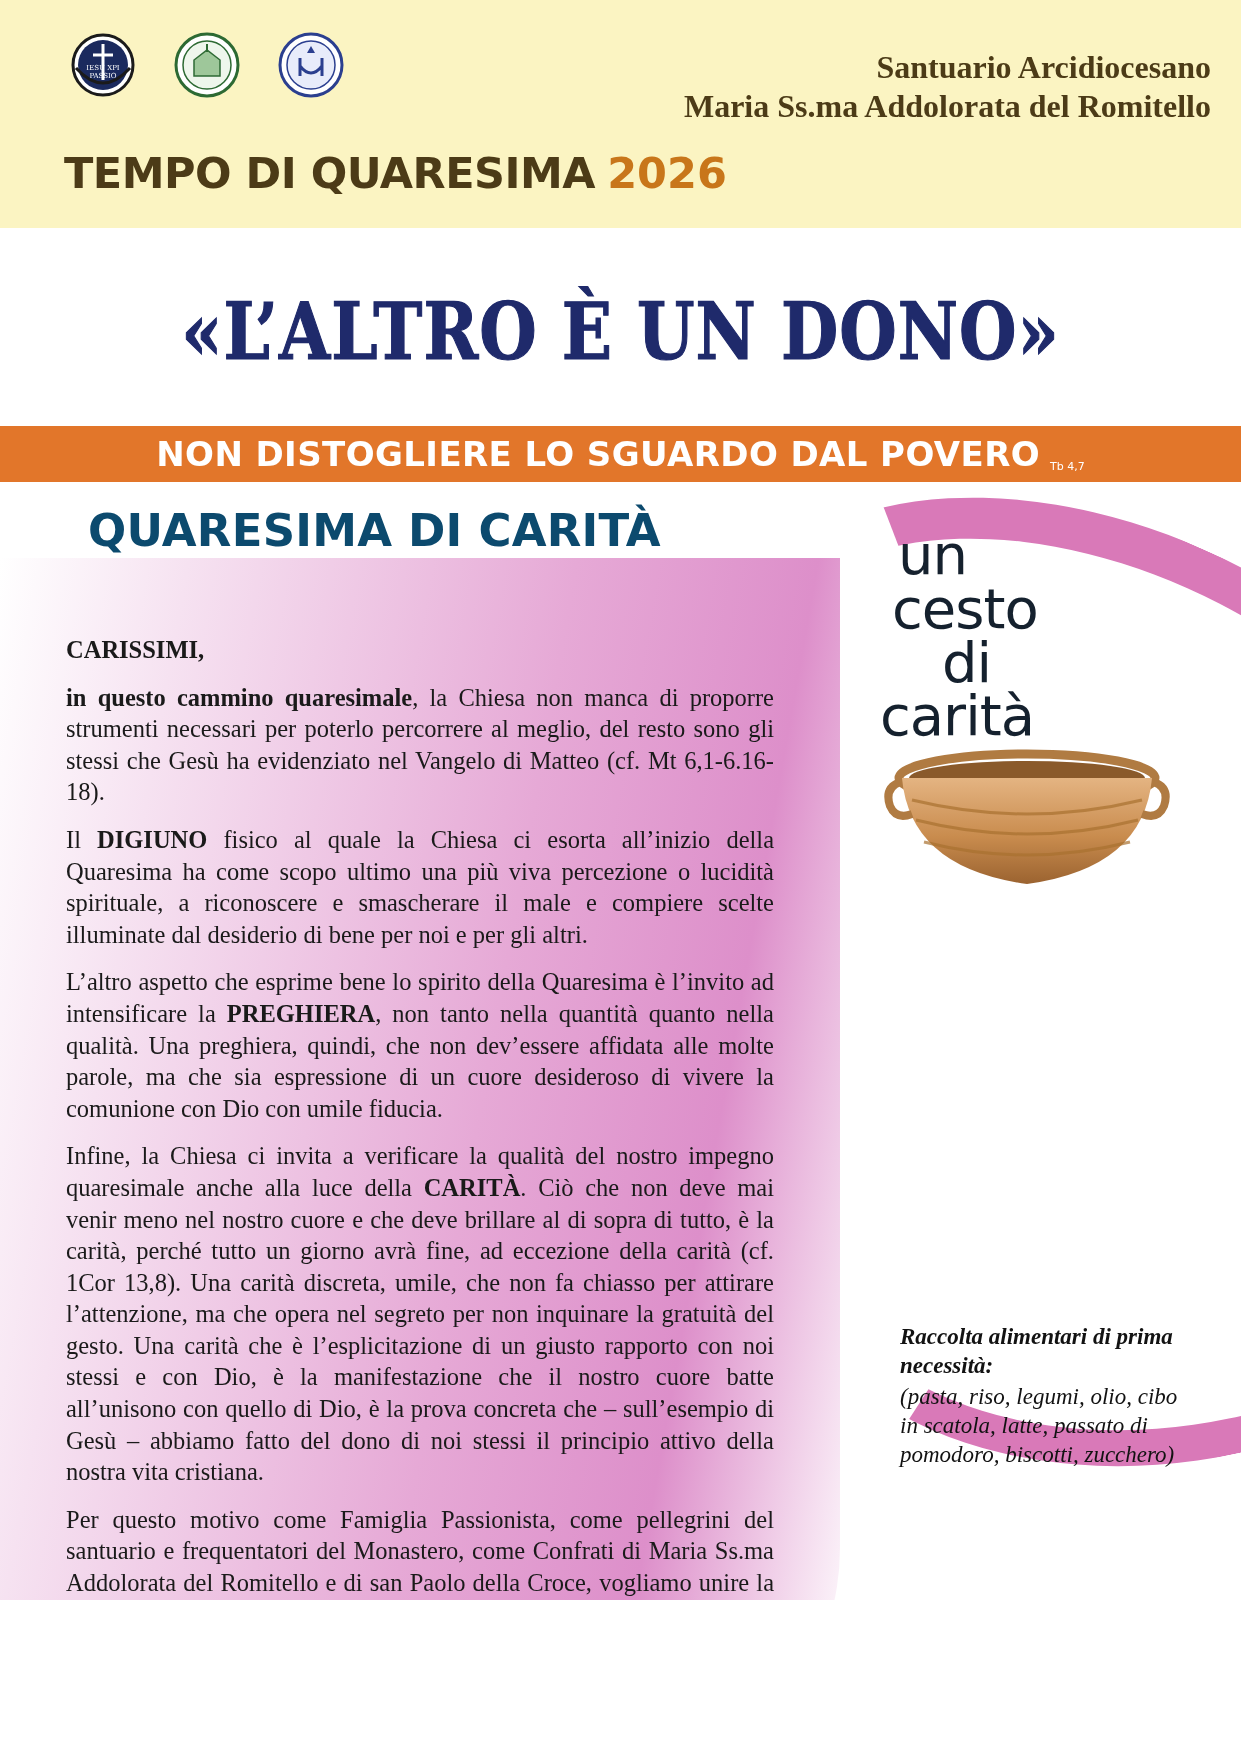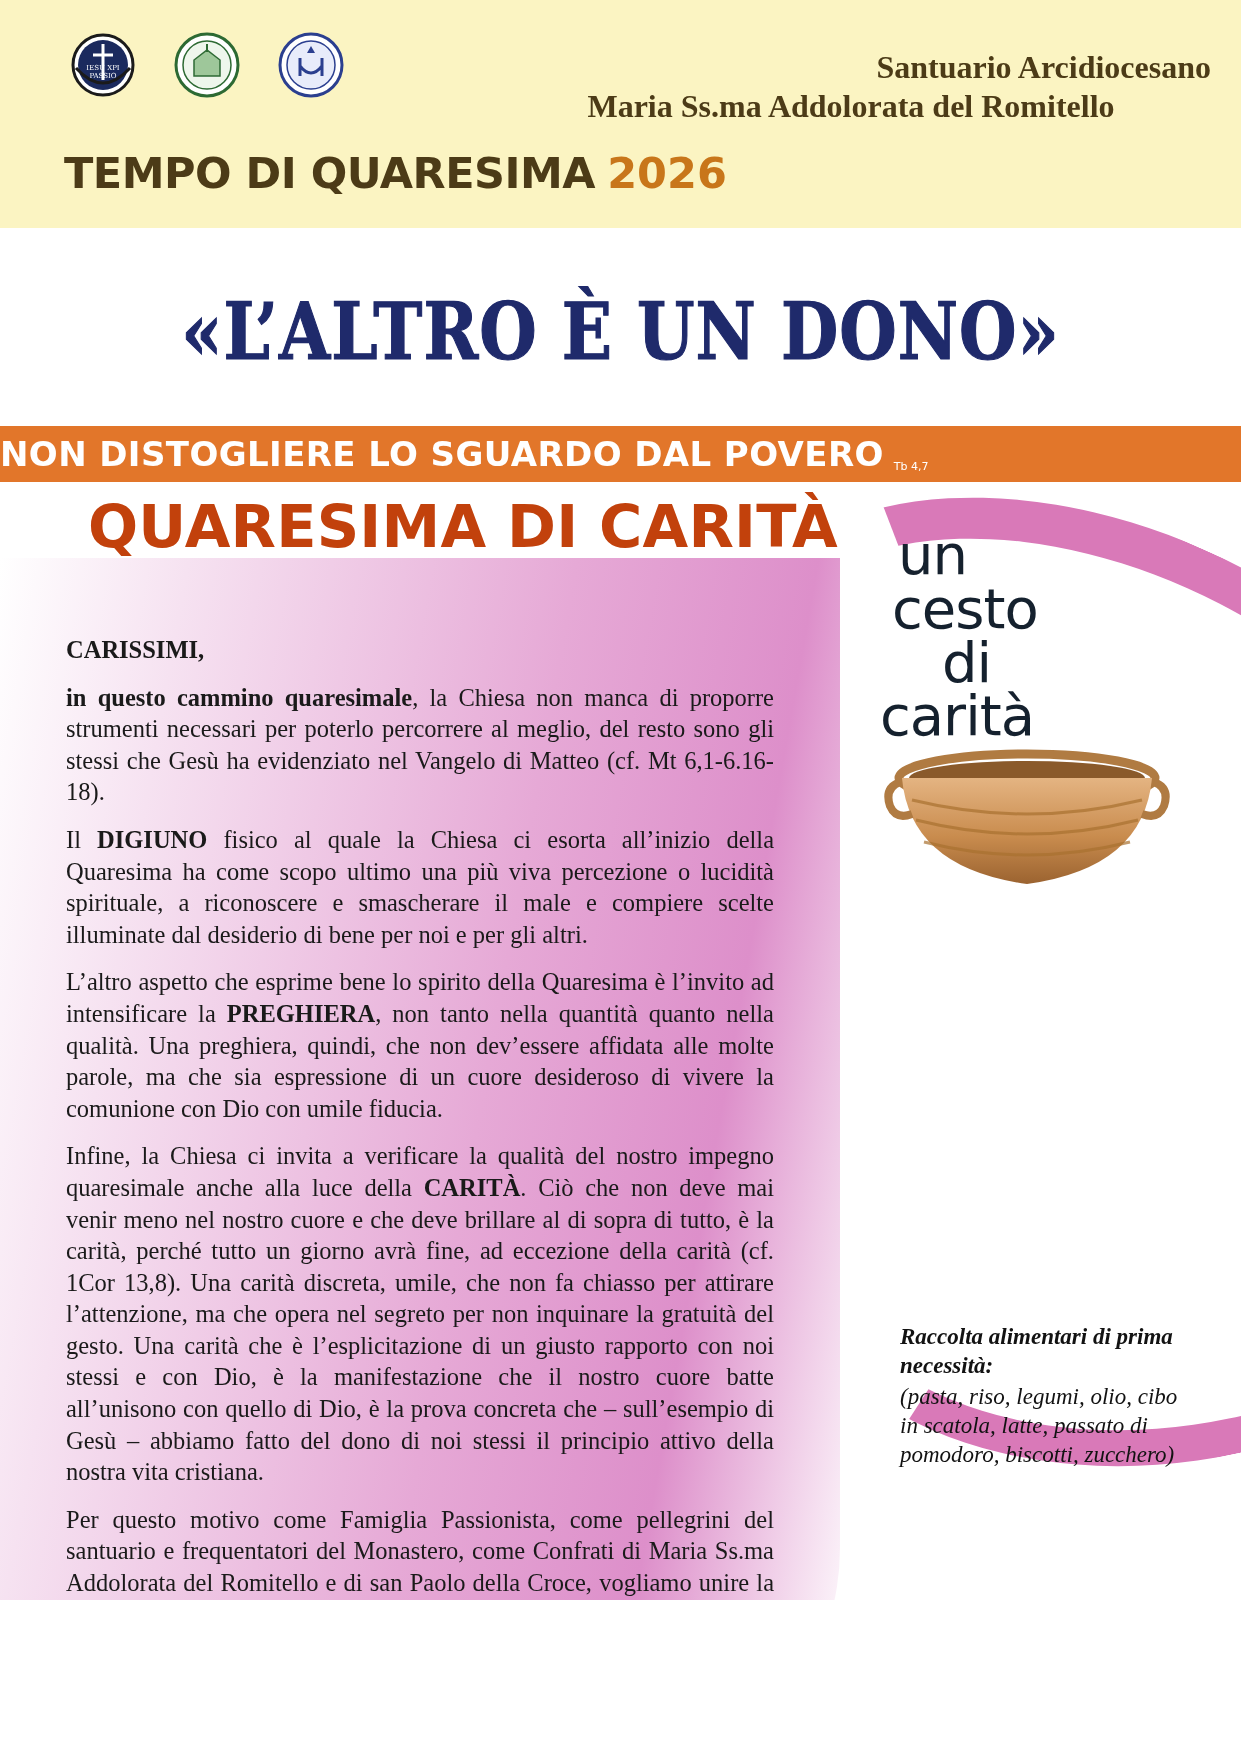--- a/index.html
+++ b/index.html
@@ -43,21 +43,21 @@
     right: 30px;
     top: 48px;
     width: 720px;
     text-align: right;
     font-family: "Liberation Serif", serif;
     font-weight: bold;
     font-size: 32px;
     line-height: 1.22;
     color: #4c3b17;
   }
-  .sanctuary-title .ln2 { display: block; text-align: center; }
+  .sanctuary-title .ln2 { display: block; }
 
   .lent-line {
     position: absolute;
     left: 64px;
     top: 148px;
     display: flex;
     align-items: baseline;
     gap: 12px;
   }
   .lent-main {
@@ -103,46 +103,46 @@
 
   .orange-band {
     position: absolute;
     left: 0;
     top: 198px;
     width: 1241px;
     height: 56px;
     background: #e2762a;
     display: flex;
     align-items: center;
-    justify-content: flex-start;
+    justify-content: center;
   }
   .orange-band-text {
     font-family: "DejaVu Sans", sans-serif;
     font-weight: bold;
     font-size: 34px;
     color: #ffffff;
     letter-spacing: 0.4px;
   }
   .orange-band-ref {
     font-family: "DejaVu Sans", sans-serif;
     font-size: 11px;
     color: #ffffff;
     margin-left: 10px;
     align-self: flex-end;
     padding-bottom: 9px;
   }
 
   .subtitle-carita {
     position: absolute;
     left: 88px;
-    top: 264px;
-    font-family: "DejaVu Sans", sans-serif;
-    font-weight: bold;
-    font-size: 59px;
-    color: #c2410c;
+    top: 276px;
+    font-family: "DejaVu Sans", sans-serif;
+    font-weight: bold;
+    font-size: 45px;
+    color: #0c4a6e;
     letter-spacing: 0.2px;
   }
 
   
   .swoosh {
     position: absolute;
     border-radius: 50%;
     background: #d979b8;
   }
   .swoosh-1 {

